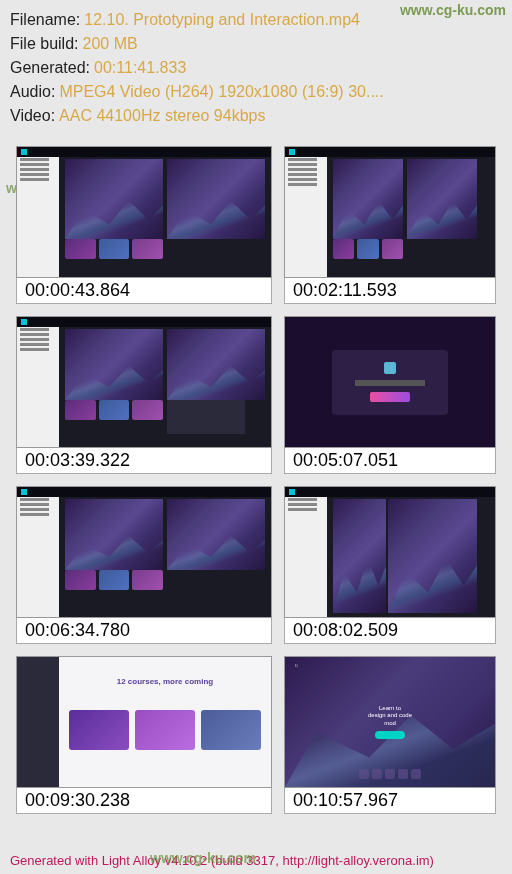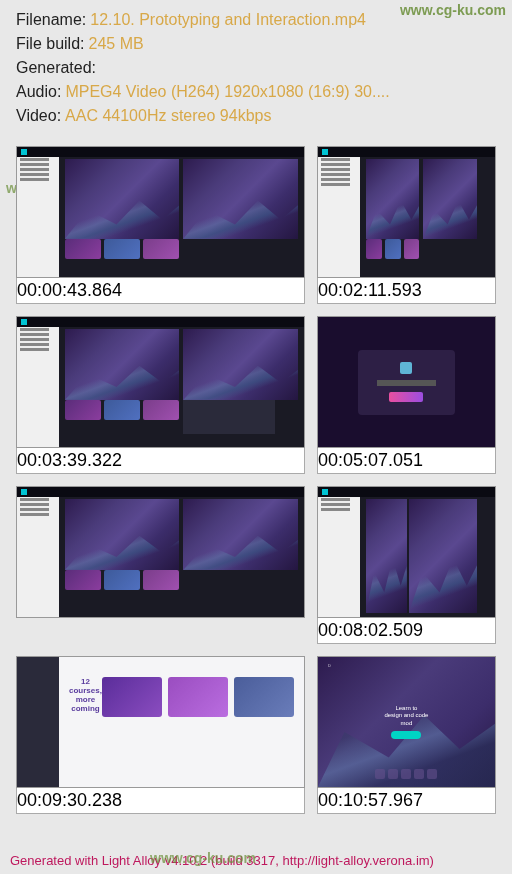--- a/index.html
+++ b/index.html
@@ -4,21 +4,21 @@
   <style>
     * { margin: 0; padding: 0; box-sizing: border-box; }
     body {
       width: 512px;
       height: 874px;
       background: #e8e8e8;
       font-family: Arial, sans-serif;
       overflow: hidden;
     }
     .info-panel {
-      padding: 8px 16px;
+      padding: 8px 10px;
       font-size: 16px;
       line-height: 1.5;
       color: #222;
     }
     .info-row {
       display: flex;
       gap: 4px;
     }
     .info-label {
       color: #222;
@@ -68,21 +68,21 @@
       height: 132px;
       background: #2a2a3a;
       border: 1px solid #999;
       position: relative;
       overflow: hidden;
     }
     .timecode {
       background: #fff;
       color: #000;
       font-size: 18px;
-      padding: 2px 0;
+      padding: 2px 8px;
       border: 1px solid #aaa;
       border-top: none;
     }
     .thumb-app {
       display: flex;
       height: 100%;
       background: #1a1a24;
     }
     .thumb-sidebar {
       width: 42px;
@@ -193,23 +193,23 @@
       display: flex;
       flex-direction: column;
     }
     .thumb-rightpanel {
       width: 12px;
       background: #1a1a24;
     }
     .thumb-light {
       background: #f5f5f7;
       display: flex;
-      flex-direction: row;
+      flex-direction: column;
       padding: 20px 10px;
-      gap: 0;
+      gap: 24px;
       height: 100%;
       margin-left: 42px;
     }
     .light-title {
       text-align: center;
       color: #5a3d9e;
       font-size: 8px;
       font-weight: bold;
     }
     .light-cards {
@@ -301,24 +301,25 @@
 <div class="watermark-top">www.cg-ku.com</div>
 <div class="watermark-left">www.cg-ku.com</div>
 
 <div class="info-panel">
   <div class="info-row">
     <span class="info-label">Filename:</span>
     <span class="info-value">12.10. Prototyping and Interaction.mp4</span>
   </div>
   <div class="info-row">
     <span class="info-label">File build:</span>
-    <span class="info-value">245 MB</span>
+    <span class="info-value">200 MB</span>
   </div>
   <div class="info-row">
     <span class="info-label">Generated:</span>
+    <span class="info-value">00:11:41.833</span>
   </div>
   <div class="info-row">
     <span class="info-label">Audio:</span>
     <span class="info-value">MPEG4 Video (H264) 1920x1080 (16:9) 30....</span>
   </div>
   <div class="info-row">
     <span class="info-label">Video:</span>
     <span class="info-value">AAC 44100Hz stereo 94kbps</span>
   </div>
 </div>
@@ -466,20 +467,21 @@
                   <div class="strip-card c3"></div>
                 </div>
               </div>
             <div class="thumb-half">
                 <div class="thumb-hero" style="height:62%"></div>
               </div>
           </div>
         </div>
       </div>
     </div>
+    <div class="timecode">00:06:34.780</div>
   </div>
 
   <div class="thumb-wrapper">
     <div class="thumb">
       <div class="thumb-topbar">
           <div class="thumb-accent"></div>
         </div>
       <div class="thumb-app">
         <div class="thumb-sidebar">
           <div class="sidebar-line"></div>

